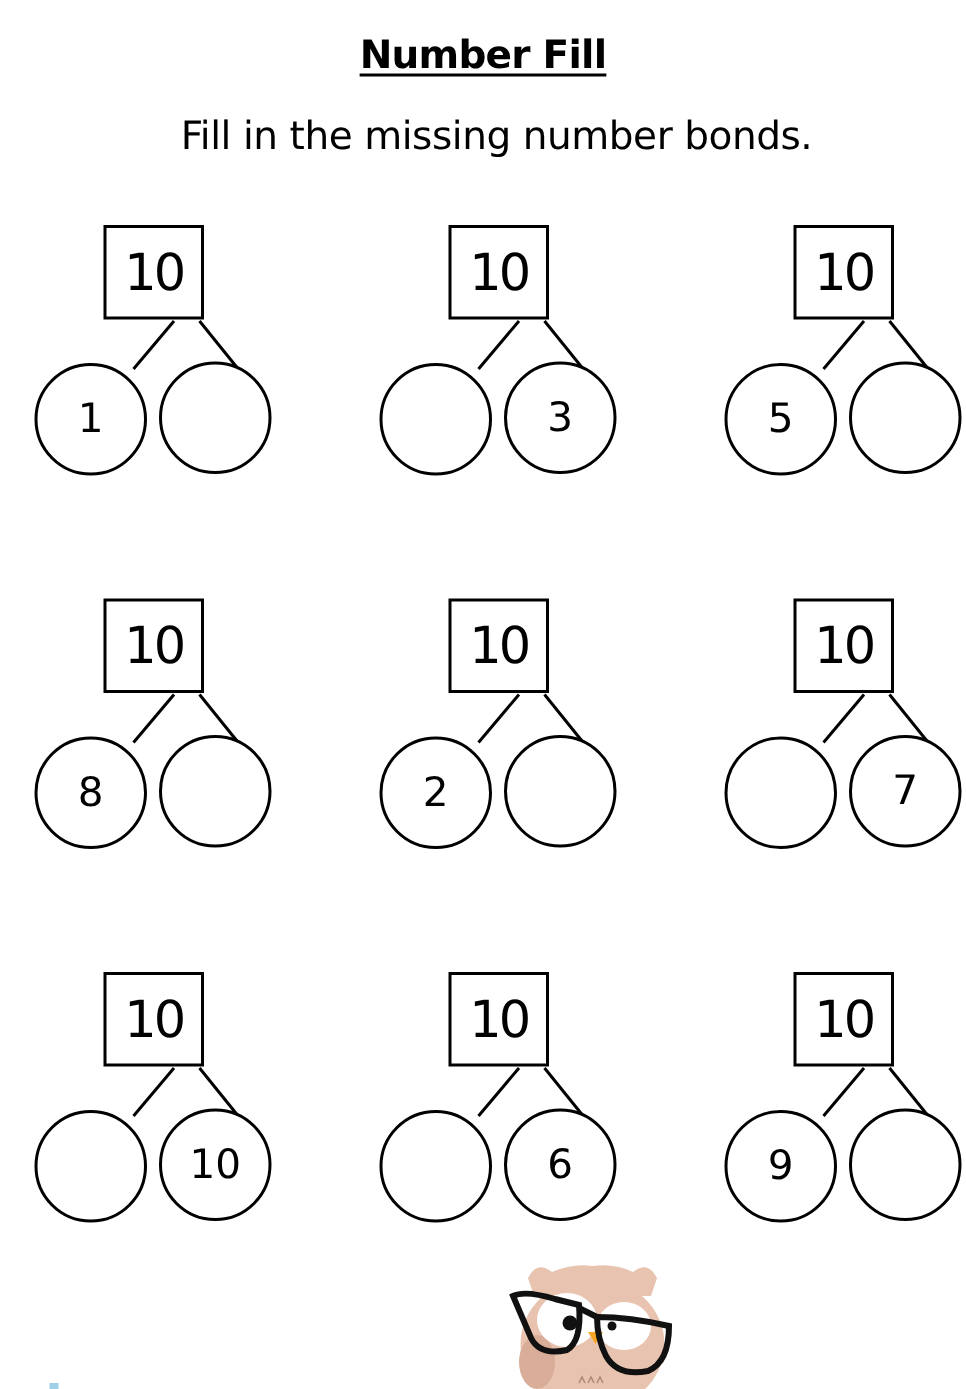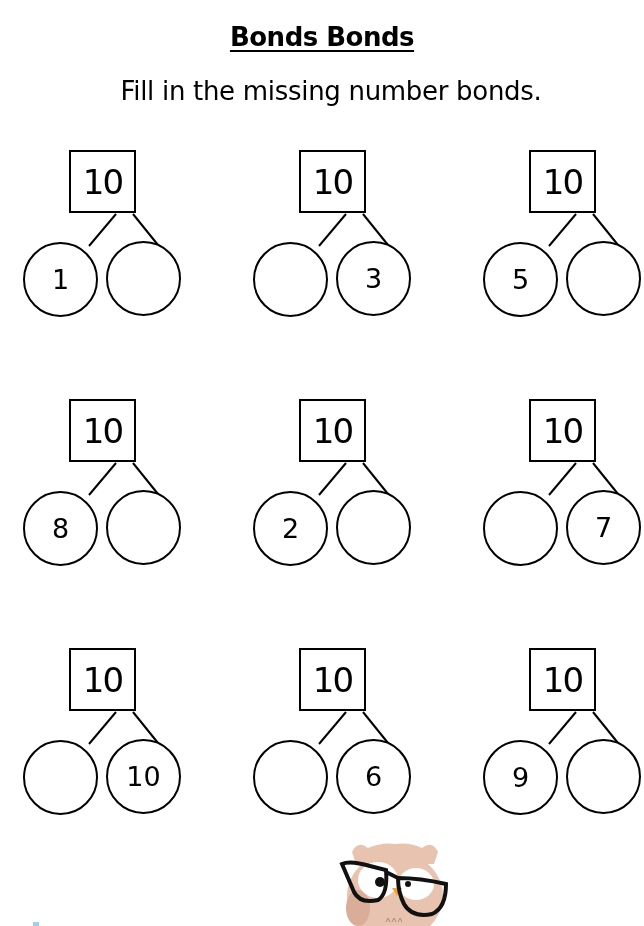--- a/index.html
+++ b/index.html
@@ -16,21 +16,21 @@
          display: flex; align-items: center; justify-content: center; font-size: 34px; letter-spacing: -2px; }
   .part { position: absolute; width: 71px; height: 71px; border: 2px solid #000; border-radius: 50%;
           display: flex; align-items: center; justify-content: center; font-size: 27px; background: #fff; }
   .owl { position: absolute; left: 330px; top: 838px; width: 130px; height: 88px; }
   .mark { position: absolute; left: 33px; top: 922px; width: 6px; height: 4px; background: #9fd0e8; }
 </style>
 </head>
 <body>
 
 <div class="title">
-  <span>Bonds Bonds</span>
+  <span>Number Fill</span>
 </div>
 <div class="subtitle">Fill in the missing number bonds.</div>
 
 <div class="bond" style="left:22px; top:148px;">
   <svg width="170" height="175">
     <line x1="94" y1="66" x2="67" y2="98" stroke="#000" stroke-width="2"></line>
     <line x1="111" y1="66" x2="136" y2="97" stroke="#000" stroke-width="2"></line>
   </svg>
   <div class="box" style="left:47px; top:2px;">10</div>
   <div class="part" style="left:1px; top:94px;">1</div>

